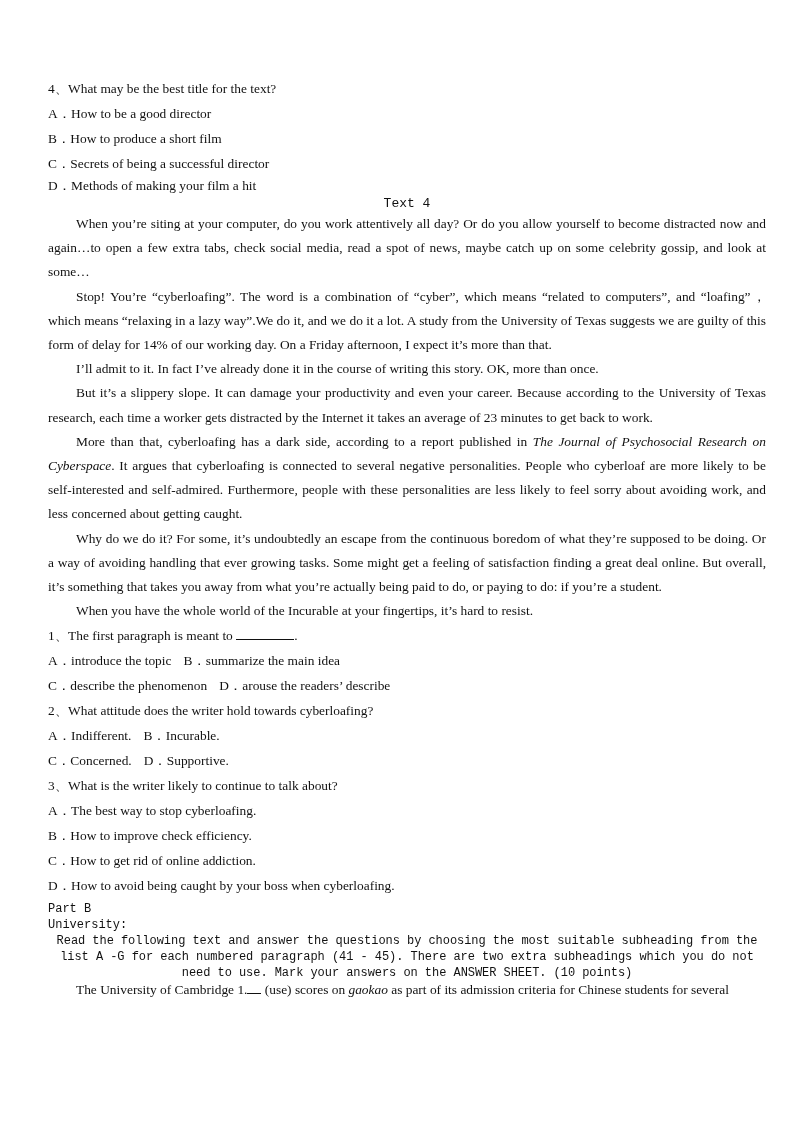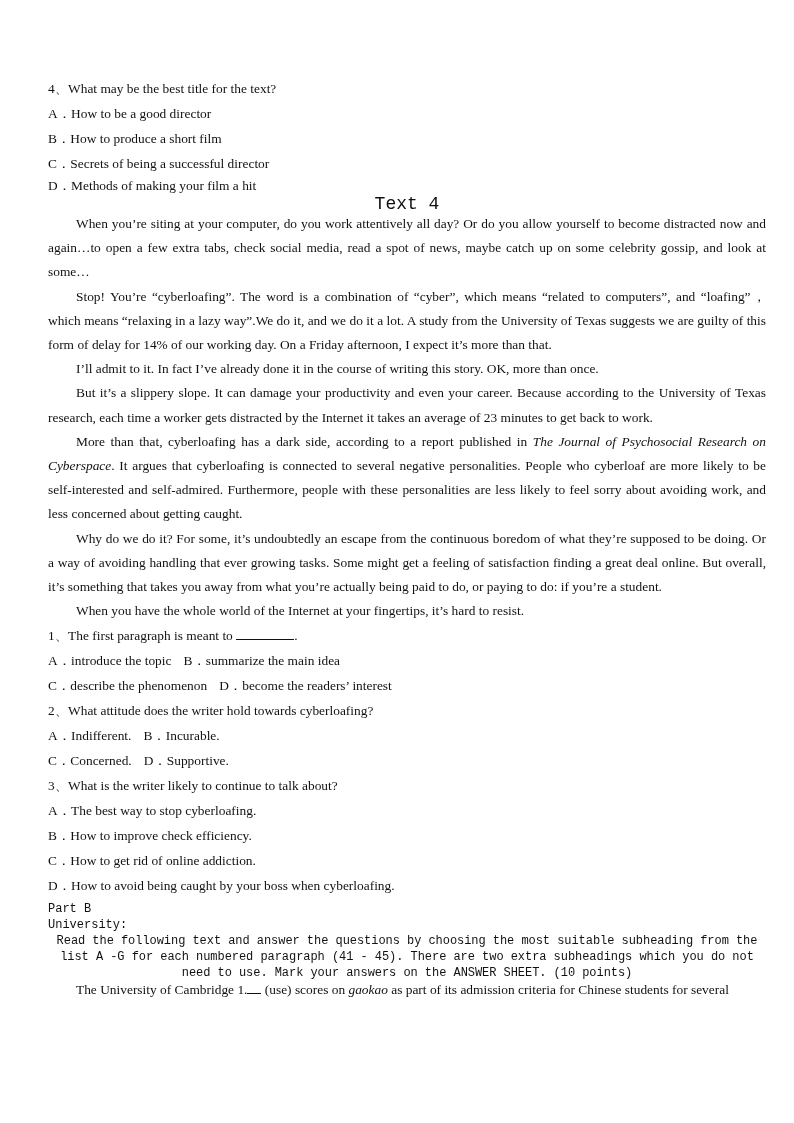--- a/index.html
+++ b/index.html
@@ -7,21 +7,21 @@
     width: 794px; height: 1123px; position: relative; overflow: hidden;
     font-family: "Liberation Serif", "DejaVu Serif", serif;
     color: #111111; font-size: 13.4px;
   }
   .page { position: absolute; left: 48px; top: 76px; width: 718px; }
   .q-line { height: 25px; line-height: 25px; white-space: nowrap; }
   .opt-letter { display: inline-block; }
   .para { line-height: 24.2px; text-align: justify; text-indent: 28px; margin: 0; }
   .text-title {
     font-family: "Liberation Mono", "DejaVu Sans Mono", monospace;
-    font-size: 18px; text-align: center; height: 16px; line-height: 16px; margin-top: 3px;
+    font-size: 13px; text-align: center; height: 16px; line-height: 16px; margin-top: 3px;
   }
   .mono { font-family: "Liberation Mono", "DejaVu Sans Mono", monospace; font-size: 12px; }
   .part-head { height: 16px; line-height: 16px; }
   .directions-body { line-height: 16px; text-align: center; letter-spacing: -0.05px; }
   .blank { display: inline-block; width: 58px; border-bottom: 1px solid #111; height: 12px; vertical-align: baseline; }
   .blank-short { display: inline-block; width: 14px; border-bottom: 1px solid #111; height: 12px; }
   i { font-style: italic; }
   .gap { display: inline-block; width: 12px; }
 </style>
 </head>
@@ -49,32 +49,32 @@
 
   <div class="text-title">Text 4</div>
 
   <div>
     <p class="para">When you’re siting at your computer, do you work attentively all day? Or do you allow yourself to become distracted now and again…to open a few extra tabs, check social media, read a spot of news, maybe catch up on some celebrity gossip, and look at some…</p>
     <p class="para">Stop! You’re “cyberloafing”. The word is a combination of “cyber”, which means “related to computers”, and “loafing”， which means “relaxing in a lazy way”.We do it, and we do it a lot. A study from the University of Texas suggests we are guilty of this form of delay for 14% of our working day. On a Friday afternoon, I expect it’s more than that.</p>
     <p class="para">I’ll admit to it. In fact I’ve already done it in the course of writing this story. OK, more than once.</p>
     <p class="para">But it’s a slippery slope. It can damage your productivity and even your career. Because according to the University of Texas research, each time a worker gets distracted by the Internet it takes an average of 23 minutes to get back to work.</p>
     <p class="para"><span>More than that, cyberloafing has a dark side, according to a report published in </span><i>The Journal of Psychosocial Research on Cyberspace</i><span>. It argues that cyberloafing is connected to several negative personalities. People who cyberloaf are more likely to be self-interested and self-admired. Furthermore, people with these personalities are less likely to feel sorry about avoiding work, and less concerned about getting caught.</span></p>
     <p class="para">Why do we do it? For some, it’s undoubtedly an escape from the continuous boredom of what they’re supposed to be doing. Or a way of avoiding handling that ever growing tasks. Some might get a feeling of satisfaction finding a great deal online. But overall, it’s something that takes you away from what you’re actually being paid to do, or paying to do: if you’re a student.</p>
-    <p class="para">When you have the whole world of the Internet at your fingertips, it’s hard to resist.</p>
+    <p class="para">When you have the whole world of the Incurable at your fingertips, it’s hard to resist.</p>
   </div>
 
   <div>
     <div class="q-line">
       <span>1、</span><span>The first paragraph is meant to</span> <span class="blank"></span><span>.</span>
     </div>
     <div class="q-line">
       <span><span>A．</span><span>introduce the topic</span></span><span class="gap"></span><span><span>B．</span><span>summarize the main idea</span></span>
     </div>
     <div class="q-line">
-      <span><span>C．</span><span>describe the phenomenon</span></span><span class="gap"></span><span><span>D．</span><span>become the readers’ interest</span></span>
+      <span><span>C．</span><span>describe the phenomenon</span></span><span class="gap"></span><span><span>D．</span><span>arouse the readers’ describe</span></span>
     </div>
   </div>
 
   <div>
     <div class="q-line">
       <span>2、</span><span>What attitude does the writer hold towards cyberloafing?</span>
     </div>
     <div class="q-line">
       <span><span>A．</span><span>Indifferent.</span></span><span class="gap"></span><span><span>B．</span><span>Incurable.</span></span>
     </div>

